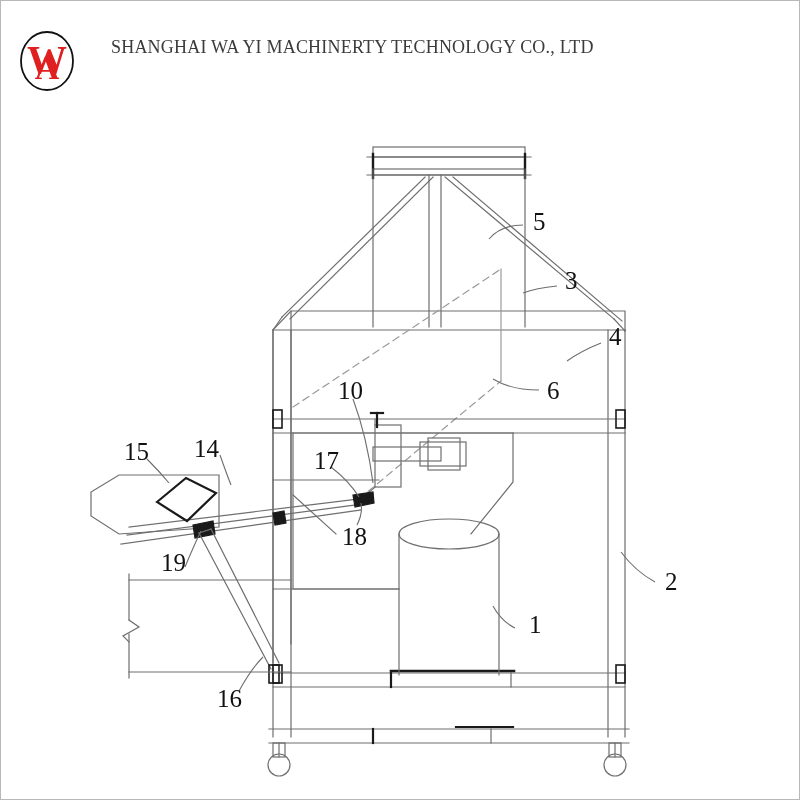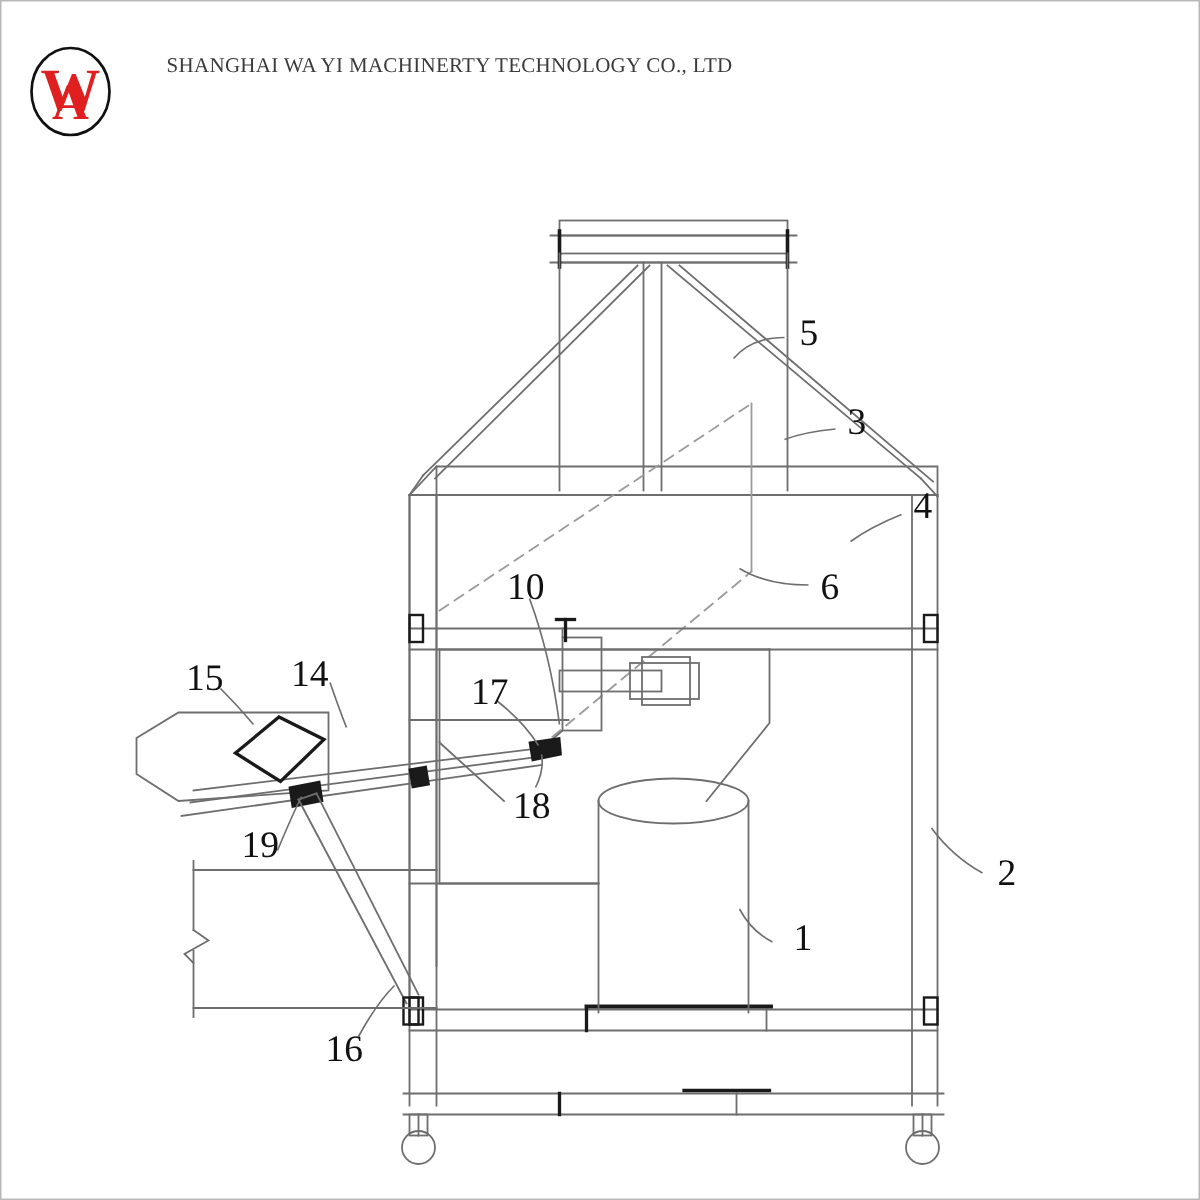--- a/index.html
+++ b/index.html
@@ -37,21 +37,21 @@
     left: 14px;
     top: 28px;
     width: 64px;
     height: 64px;
   }
   #company-name {
     position: absolute;
     left: 110px;
     top: 36px;
     font-family: "Liberation Serif", serif;
-    font-size: 14px;
+    font-size: 18px;
     letter-spacing: 0.2px;
     color: #3b3b3b;
     white-space: nowrap;
   }
 
   
   #drawing {
     position: absolute;
     left: 0;
     top: 96px;

